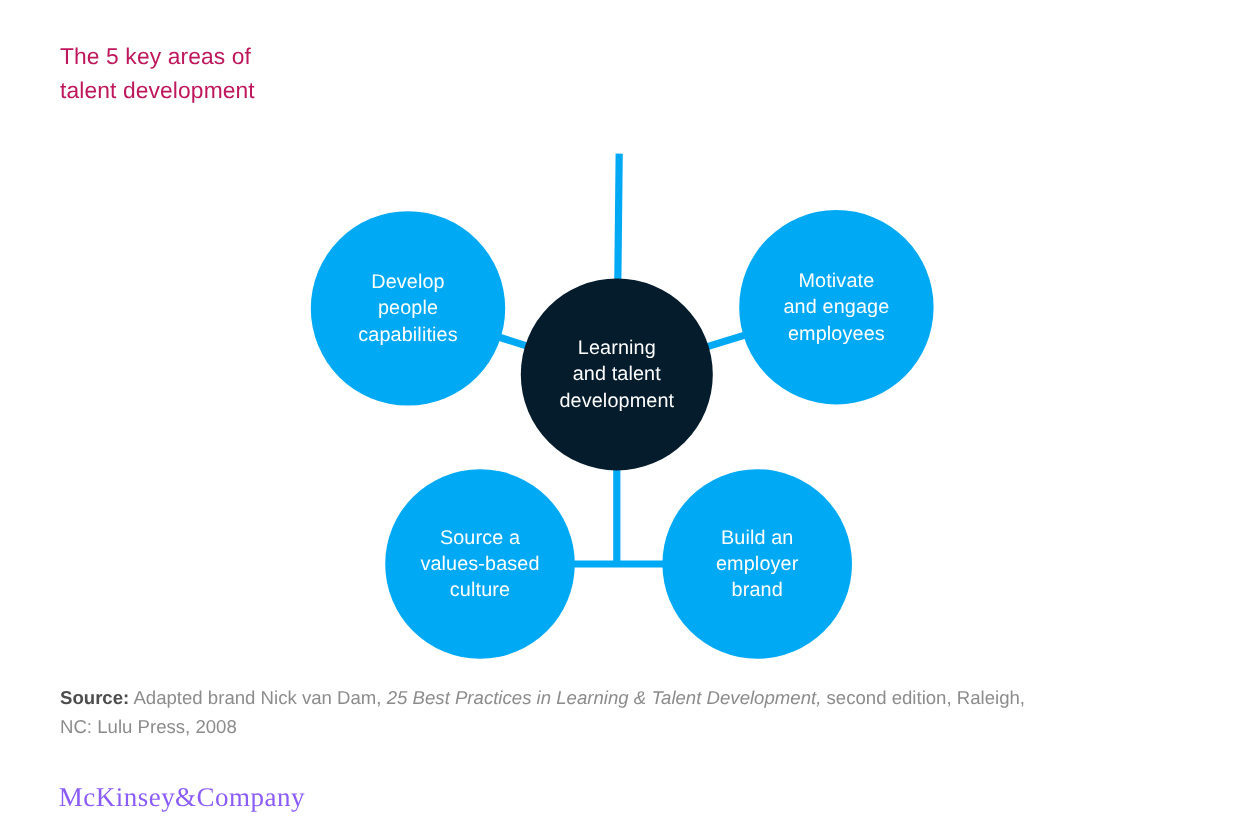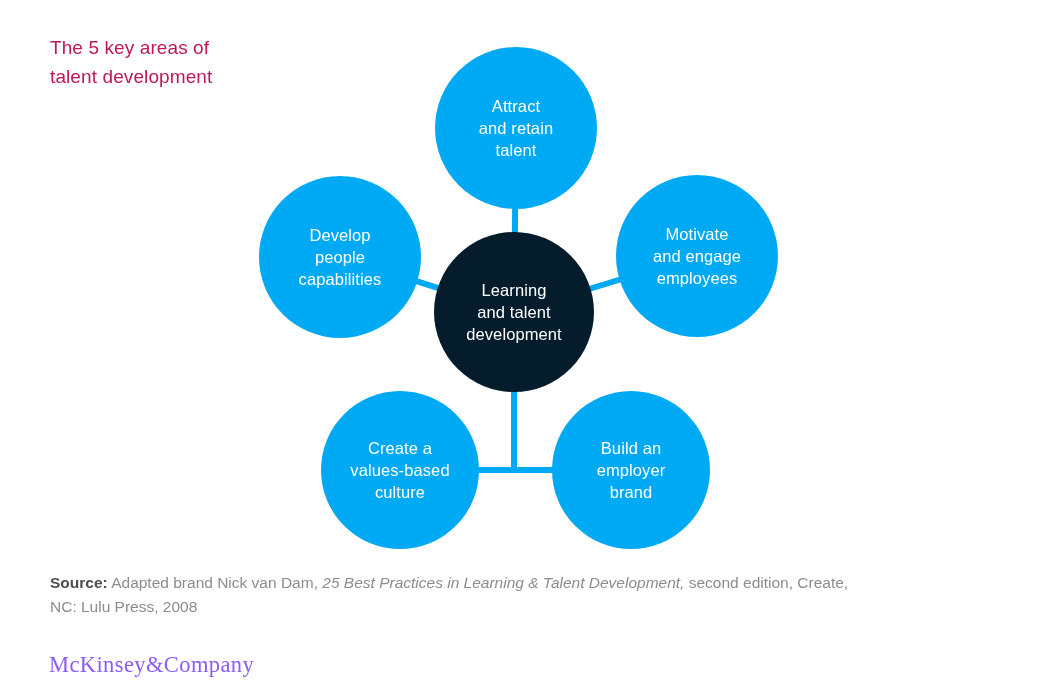--- a/index.html
+++ b/index.html
@@ -95,47 +95,40 @@
 talent development</h1>
 
   <svg class="connectors" width="1048" height="693" viewBox="0 0 1048 693" aria-hidden="true">
     <line x1="516" y1="128" x2="514" y2="312"></line>
     <line x1="340" y1="257" x2="514" y2="312"></line>
     <line x1="697" y1="256" x2="514" y2="312"></line>
     <line x1="514" y1="312" x2="514" y2="470"></line>
     <line x1="400" y1="470" x2="631" y2="470"></line>
   </svg>
 
-  <div class="circle blue pos-top">
-    <div class="circle-label">
-      <div>Attract</div>
-      <div>and retain</div>
-      <div>talent</div>
-    </div>
-  </div>
 
   <div class="circle blue pos-bottom-right">
     <div class="circle-label">
       <div>Build an</div>
       <div>employer</div>
       <div>brand</div>
     </div>
   </div>
 
   <div class="circle blue pos-right">
     <div class="circle-label">
       <div>Motivate</div>
       <div>and engage</div>
       <div>employees</div>
     </div>
   </div>
 
   <div class="circle blue pos-bottom-left">
     <div class="circle-label">
-      <div>Create a</div>
+      <div>Source a</div>
       <div>values-based</div>
       <div>culture</div>
     </div>
   </div>
 
   <div class="circle blue pos-left">
     <div class="circle-label">
       <div>Develop</div>
       <div>people</div>
       <div>capabilities</div>
@@ -143,17 +136,17 @@
   </div>
 
   <div class="circle dark pos-center">
     <div class="circle-label">
       <div>Learning</div>
       <div>and talent</div>
       <div>development</div>
     </div>
   </div>
 
-  <p class="source"><span class="bold">Source:</span><span> Adapted brand Nick van Dam, </span><span class="italic">25 Best Practices in Learning &amp; Talent Development,</span><span> second edition, Create,</span><br><span>NC: Lulu Press, 2008</span></p>
+  <p class="source"><span class="bold">Source:</span><span> Adapted brand Nick van Dam, </span><span class="italic">25 Best Practices in Learning &amp; Talent Development,</span><span> second edition, Raleigh,</span><br><span>NC: Lulu Press, 2008</span></p>
 
   <div class="logo">McKinsey&amp;Company</div>
 
 </div>
 
 </body></html>

